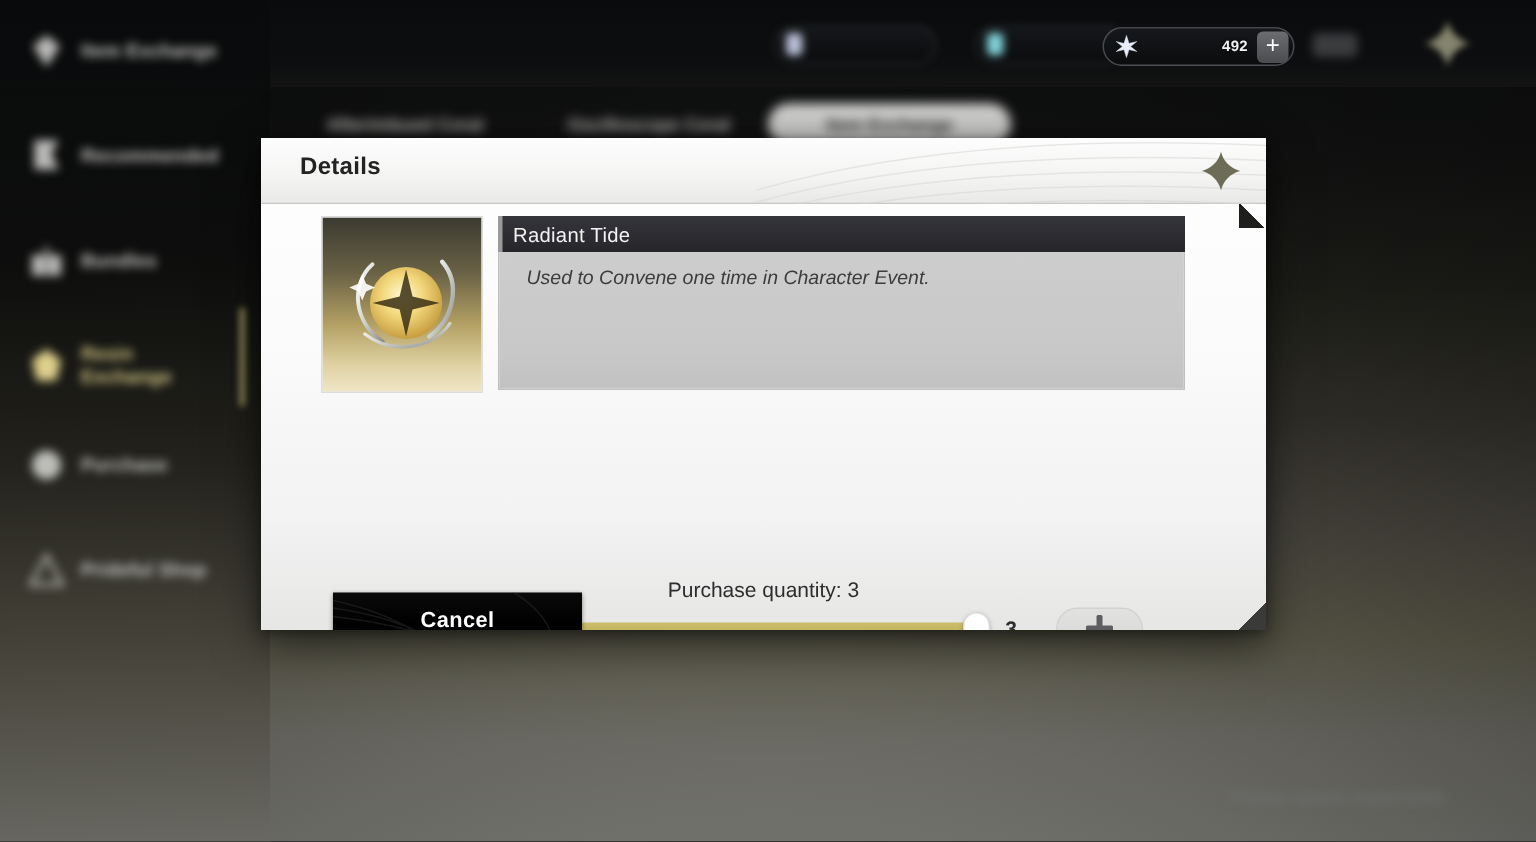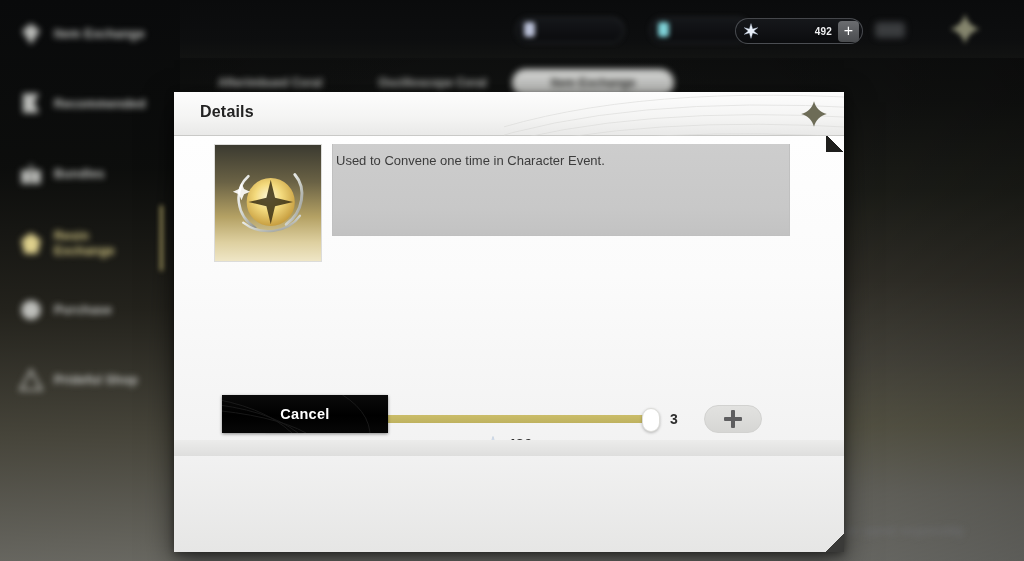--- a/index.html
+++ b/index.html
@@ -114,21 +114,21 @@
 
   
   #watermark {
     position:absolute; left:812px; top:524px; width:160px;
     font-size:12px; color:#6f7073; text-align:center;
     filter:blur(3.2px); letter-spacing:.3px;
   }
 
   
   #modal {
-    position:absolute; left:174px; top:92px; width:670px; height:460px;
+    position:absolute; left:174px; top:92px; width:670px; height:328px;
     background:
       linear-gradient(180deg,#ffffff 0%, #fbfbfb 40%, #f2f2f2 78%, #e6e6e5 100%);
     box-shadow:0 10px 28px rgba(0,0,0,.55), 0 2px 8px rgba(0,0,0,.4);
     overflow:hidden;
   }
   #modal-corner {
     position:absolute; right:0; bottom:0; width:18px; height:18px;
     background:linear-gradient(135deg, rgba(0,0,0,0) 49%, #3a3a38 50%);
   }
   #modal-header {
@@ -166,21 +166,21 @@
   }
   #item-name-accent {
     position:absolute; left:0; top:0; width:3px; height:24px; background:#9a9a9a;
   }
   #item-name {
     color:#f2f2f2; font-size:13.5px; padding-left:10px; font-weight:500;
     letter-spacing:.2px;
   }
   #item-desc-box {
     height:92px; background:linear-gradient(180deg,#cdcdcd 0%, #c8c8c8 70%, #c2c2c2 100%);
-    border:1px solid #c0c0c0; border-top:none; padding:8px 3px;
+    border:1px solid #c0c0c0; border-top:none; padding:8px 18px;font-style:italic;
   }
   #item-desc { font-size:13px; color:#3c3c3c; line-height:17px; }
 
   
   #qty-label {
     position:absolute; left:0; right:0; top:293px; text-align:center;
     font-size:14px; color:#2d2d2d; font-weight:500;
   }
   #slider-row {
     position:absolute; left:0; right:0; top:312px; height:30px;
@@ -355,26 +355,31 @@
         </defs>
         <circle cx="52" cy="50" r="28" fill="url(#orbg)"></circle>
         <path d="M52 24 L57 45 L78 50 L57 55 L52 76 L47 55 L26 50 L47 45 Z" fill="#3a2f14" opacity="0.85"></path>
         <path d="M80 18 C94 34 90 62 70 76" fill="none" stroke="url(#ribg)" stroke-width="3.4" stroke-linecap="round"></path>
         <path d="M26 20 C8 36 12 66 34 80" fill="none" stroke="url(#ribg)" stroke-width="3" stroke-linecap="round"></path>
         <path d="M20 74 C40 90 72 86 86 66" fill="none" stroke="url(#ribg)" stroke-width="2.6" stroke-linecap="round"></path>
         <path d="M18 28 L21 35 L28 38 L21 41 L18 48 L15 41 L8 38 L15 35 Z" fill="#ffffff" opacity=".9"></path>
       </svg>
     </div>
     <div id="item-text">
+      <div id="item-name-bar">
+        <div id="item-name-accent"></div>
+        <span id="item-name">Radiant Tide</span>
+      </div>
       <div id="item-desc-box">
         <div id="item-desc">Used to Convene one time in Character Event.</div>
       </div>
     </div>
   </div>
 
+  <div id="qty-label">Purchase quantity: 3</div>
 
   <div id="slider-row">
     <div id="btn-minus">
       <div id="minus-glyph"></div>
     </div>
     <div id="qty-min">1</div>
     <div id="slider-track-wrap">
       <div id="slider-track"></div>
       <div id="slider-thumb"></div>
     </div>

